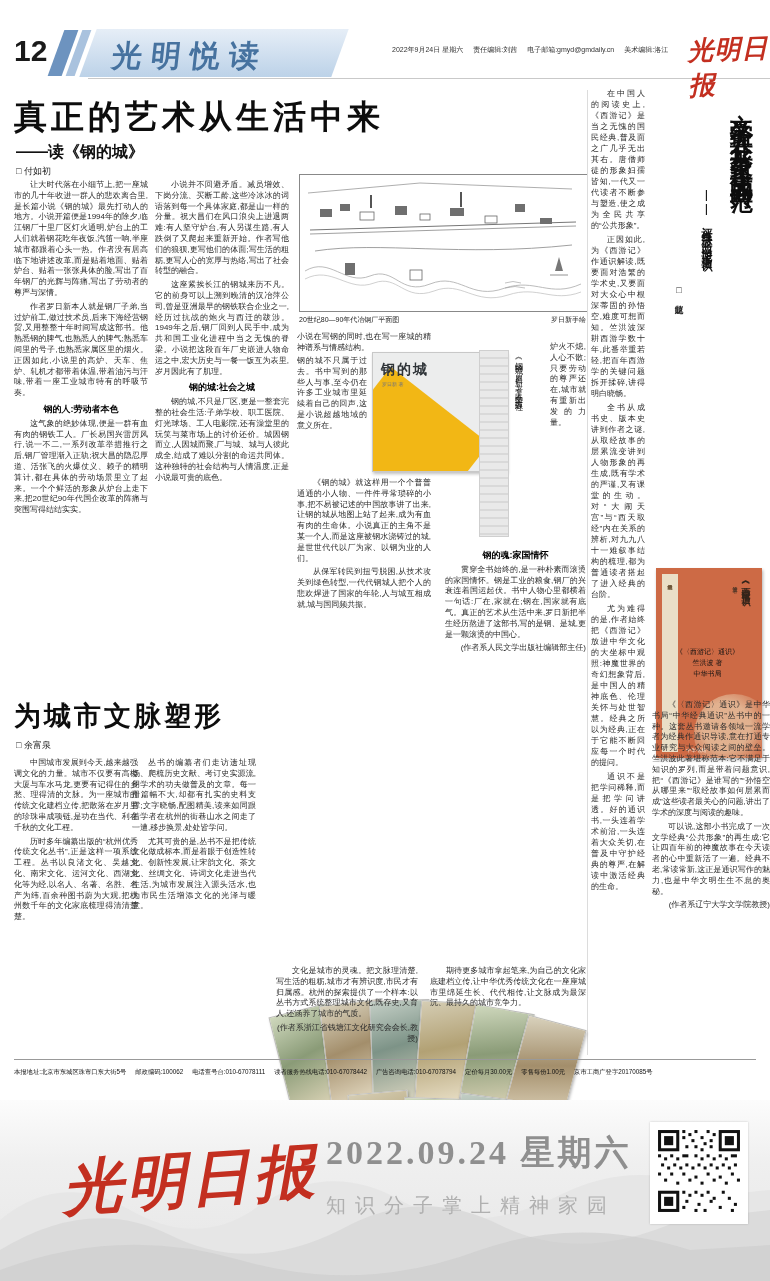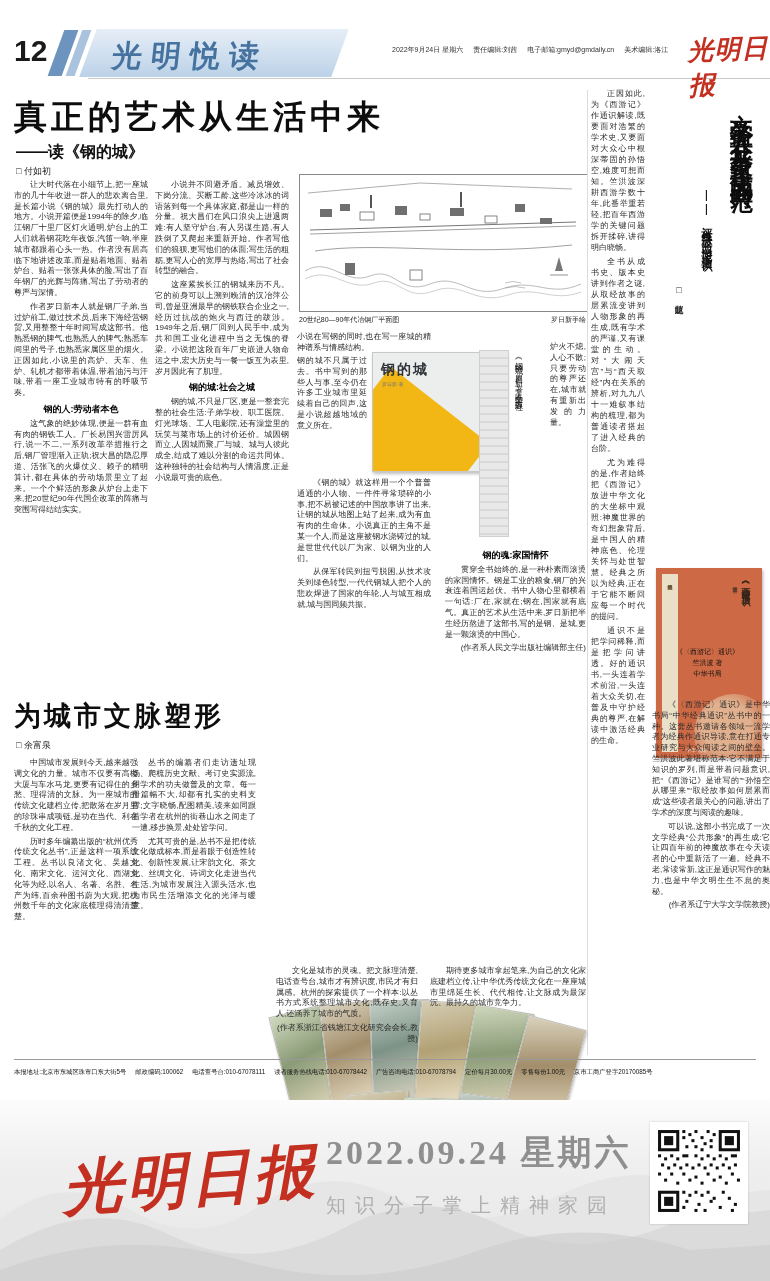--- a/index.html
+++ b/index.html
@@ -180,20 +180,21 @@
 
   <div class="abs body-text" style="left:445px;top:545px;width:141px;height:142px;overflow:hidden;">
     <div class="subhead">钢的魂:家国情怀</div>
     <p>贯穿全书始终的,是一种朴素而滚烫的家国情怀。钢是工业的粮食,钢厂的兴衰连着国运起伏。书中人物心里都横着一句话:厂在,家就在;钢在,国家就有底气。真正的艺术从生活中来,罗日新把半生经历熬进了这部书,写的是钢、是城,更是一颗滚烫的中国心。</p>
     <p class="note">(作者系人民文学出版社编辑部主任)</p>
   </div>
 
   <div class="abs hairline" style="left:587px;top:90px;width:1px;height:965px;background:#dcdcdc;"></div>
 
   <div class="abs body-text r-col" style="left:591px;top:88px;width:54px;height:965px;overflow:hidden;">
+    <p>在中国人的阅读史上,《西游记》是当之无愧的国民经典,普及面之广几乎无出其右。唐僧师徒的形象妇孺皆知,一代又一代读者不断参与塑造,使之成为全民共享的“公共形象”。</p>
     <p>正因如此,为《西游记》作通识解读,既要面对浩繁的学术史,又要面对大众心中根深蒂固的孙悟空,难度可想而知。竺洪波深耕西游学数十年,此番举重若轻,把百年西游学的关键问题拆开揉碎,讲得明白晓畅。</p>
     <p>全书从成书史、版本史讲到作者之谜,从取经故事的层累流变讲到人物形象的再生成,既有学术的严谨,又有课堂的生动。对“大闹天宫”与“西天取经”内在关系的辨析,对九九八十一难叙事结构的梳理,都为普通读者搭起了进入经典的台阶。</p>
     <p>尤为难得的是,作者始终把《西游记》放进中华文化的大坐标中观照:神魔世界的奇幻想象背后,是中国人的精神底色、伦理关怀与处世智慧。经典之所以为经典,正在于它能不断回应每一个时代的提问。</p>
     <p>通识不是把学问稀释,而是把学问讲透。好的通识书,一头连着学术前沿,一头连着大众关切,在普及中守护经典的尊严,在解读中激活经典的生命。</p>
   </div>
 
   <div class="abs r-title" style="left:727px;top:96px;height:350px;">文学经典『公共形象』再生成的典范</div>
   <div class="abs r-sub" style="left:699px;top:190px;height:250px;">——评竺洪波《〈西游记〉通识》</div>
   <div class="abs r-byline" style="left:672px;top:285px;height:90px;">□ 赵毓龙</div>
 
@@ -277,21 +278,21 @@
         <i class="ln"></i>
       </div>
     <div class="bm-long a2" style="left:150px;top:214px;width:150px;transform:rotate(2deg);"></div>
     <div class="bm-cap abs" style="left:14px;top:184px;width:118px;">
       <div class="l1">“杭州优秀传统文化丛书”</div>
       <div class="l2">杭州出版社</div>
     </div>
   </div>
 
   <div class="abs body-text" style="left:276px;top:966px;width:142px;height:88px;overflow:hidden;">
-    <p>文化是城市的灵魂。把文脉理清楚,电话查号台,城市才有辨识度,市民才有归属感。杭州的探索提供了一个样本:以丛书方式系统整理城市文化,既存史,又育人,还涵养了城市的气质。</p>
+    <p>文化是城市的灵魂。把文脉理清楚,写生活的粗粝,城市才有辨识度,市民才有归属感。杭州的探索提供了一个样本:以丛书方式系统整理城市文化,既存史,又育人,还涵养了城市的气质。</p>
     <p class="note">(作者系浙江省钱塘江文化研究会会长,教授)</p>
   </div>
   <div class="abs body-text" style="left:430px;top:966px;width:156px;height:88px;overflow:hidden;">
     <p>期待更多城市拿起笔来,为自己的文化家底建档立传,让中华优秀传统文化在一座座城市里绵延生长、代代相传,让文脉成为最深沉、最持久的城市竞争力。</p>
   </div>
 
   <div class="abs hairline" style="left:14px;top:1059px;width:742px;height:1px;background:#999;"></div>
   <div class="abs pub-footer" style="left:14px;top:1068px;">
     <span>本报地址:北京市东城区珠市口东大街5号</span>
     <span>邮政编码:100062</span>

